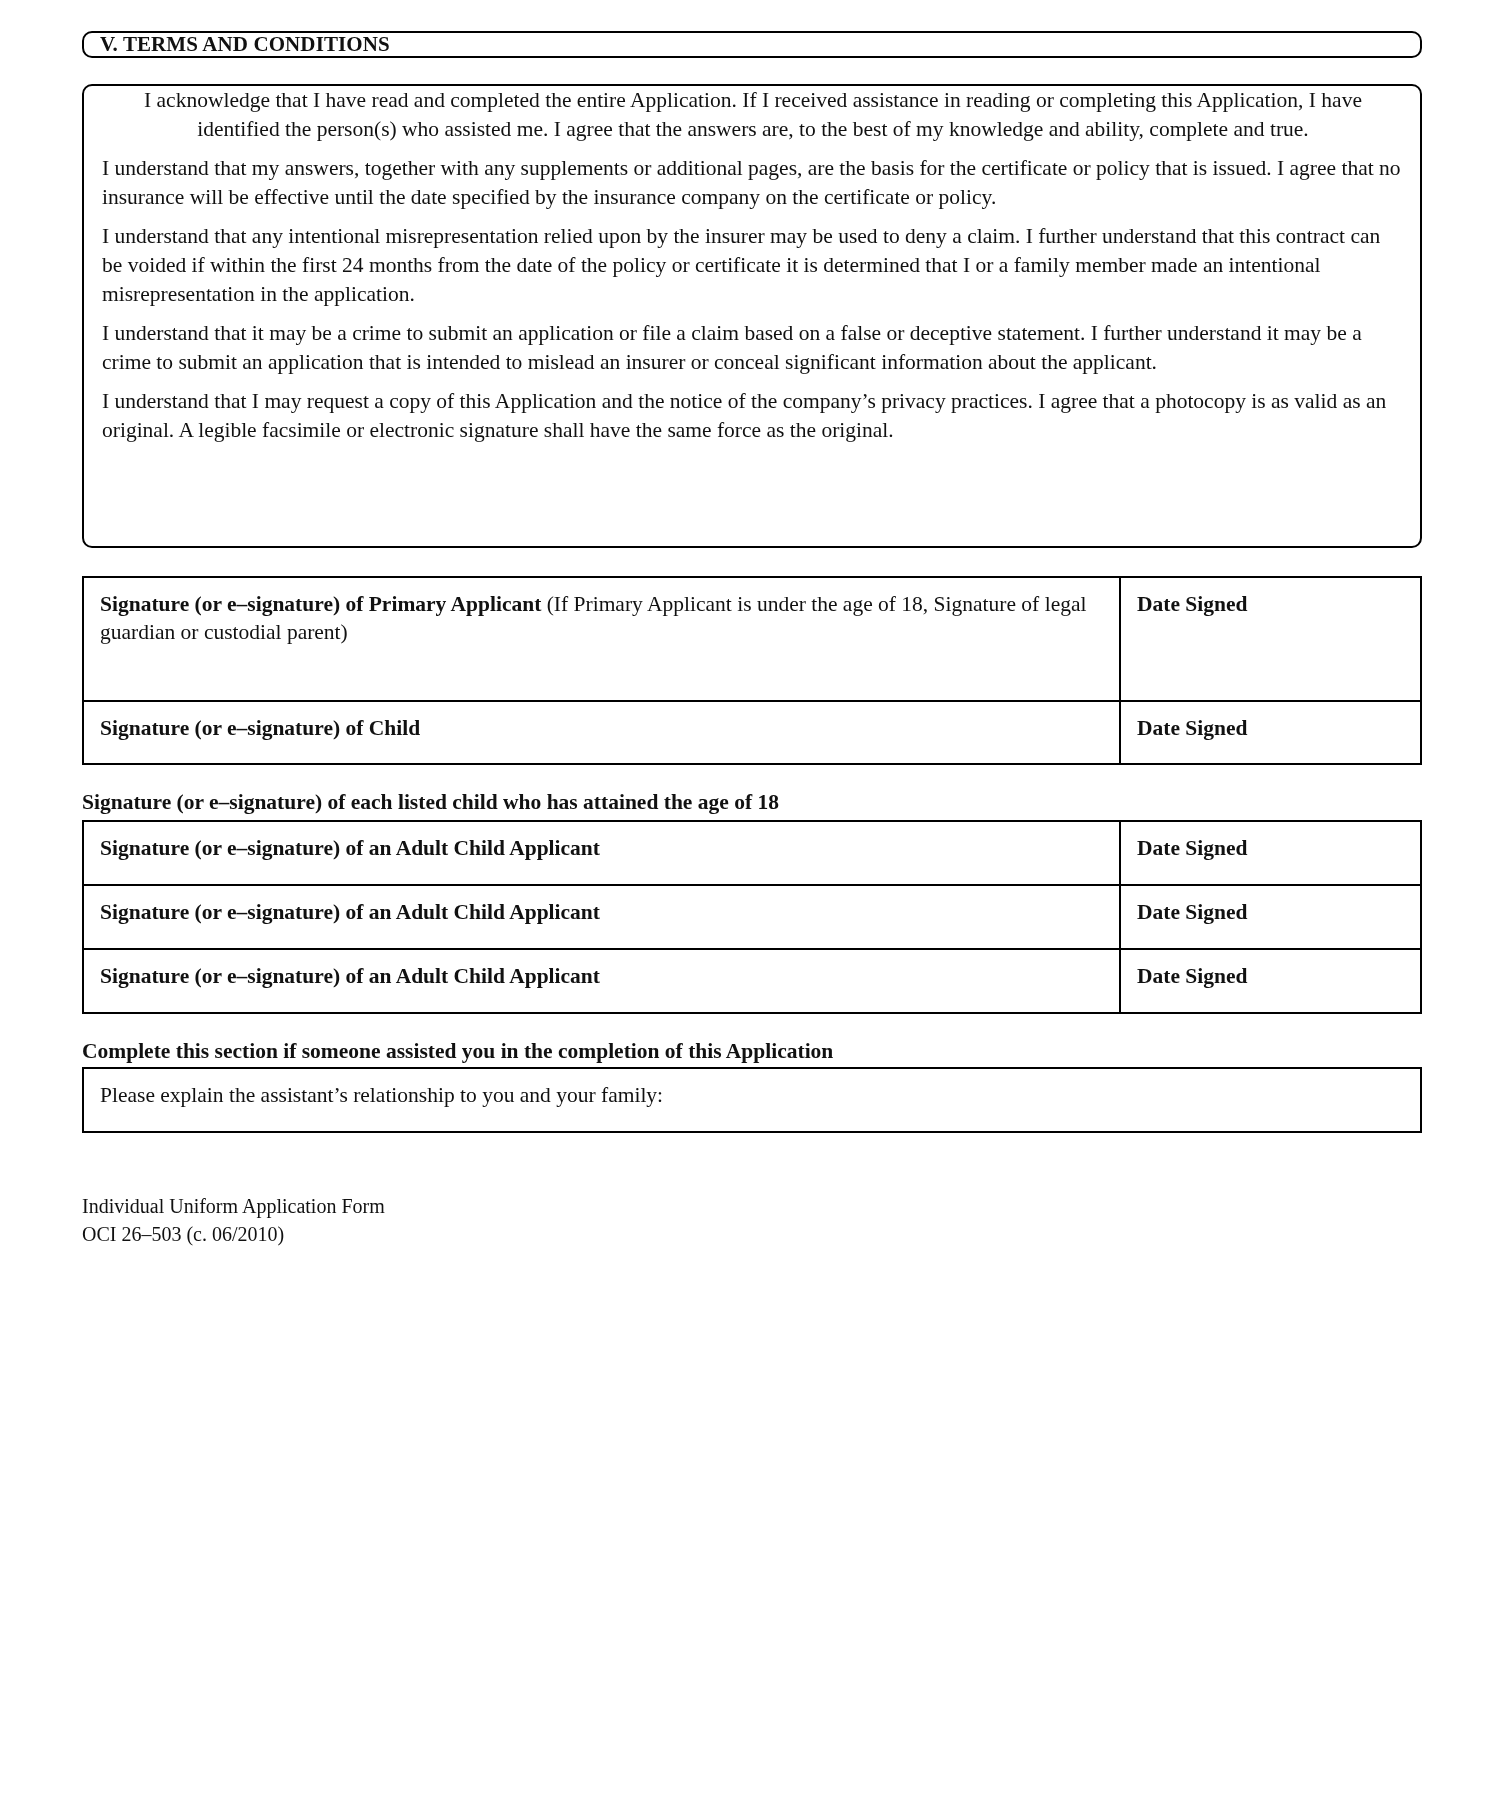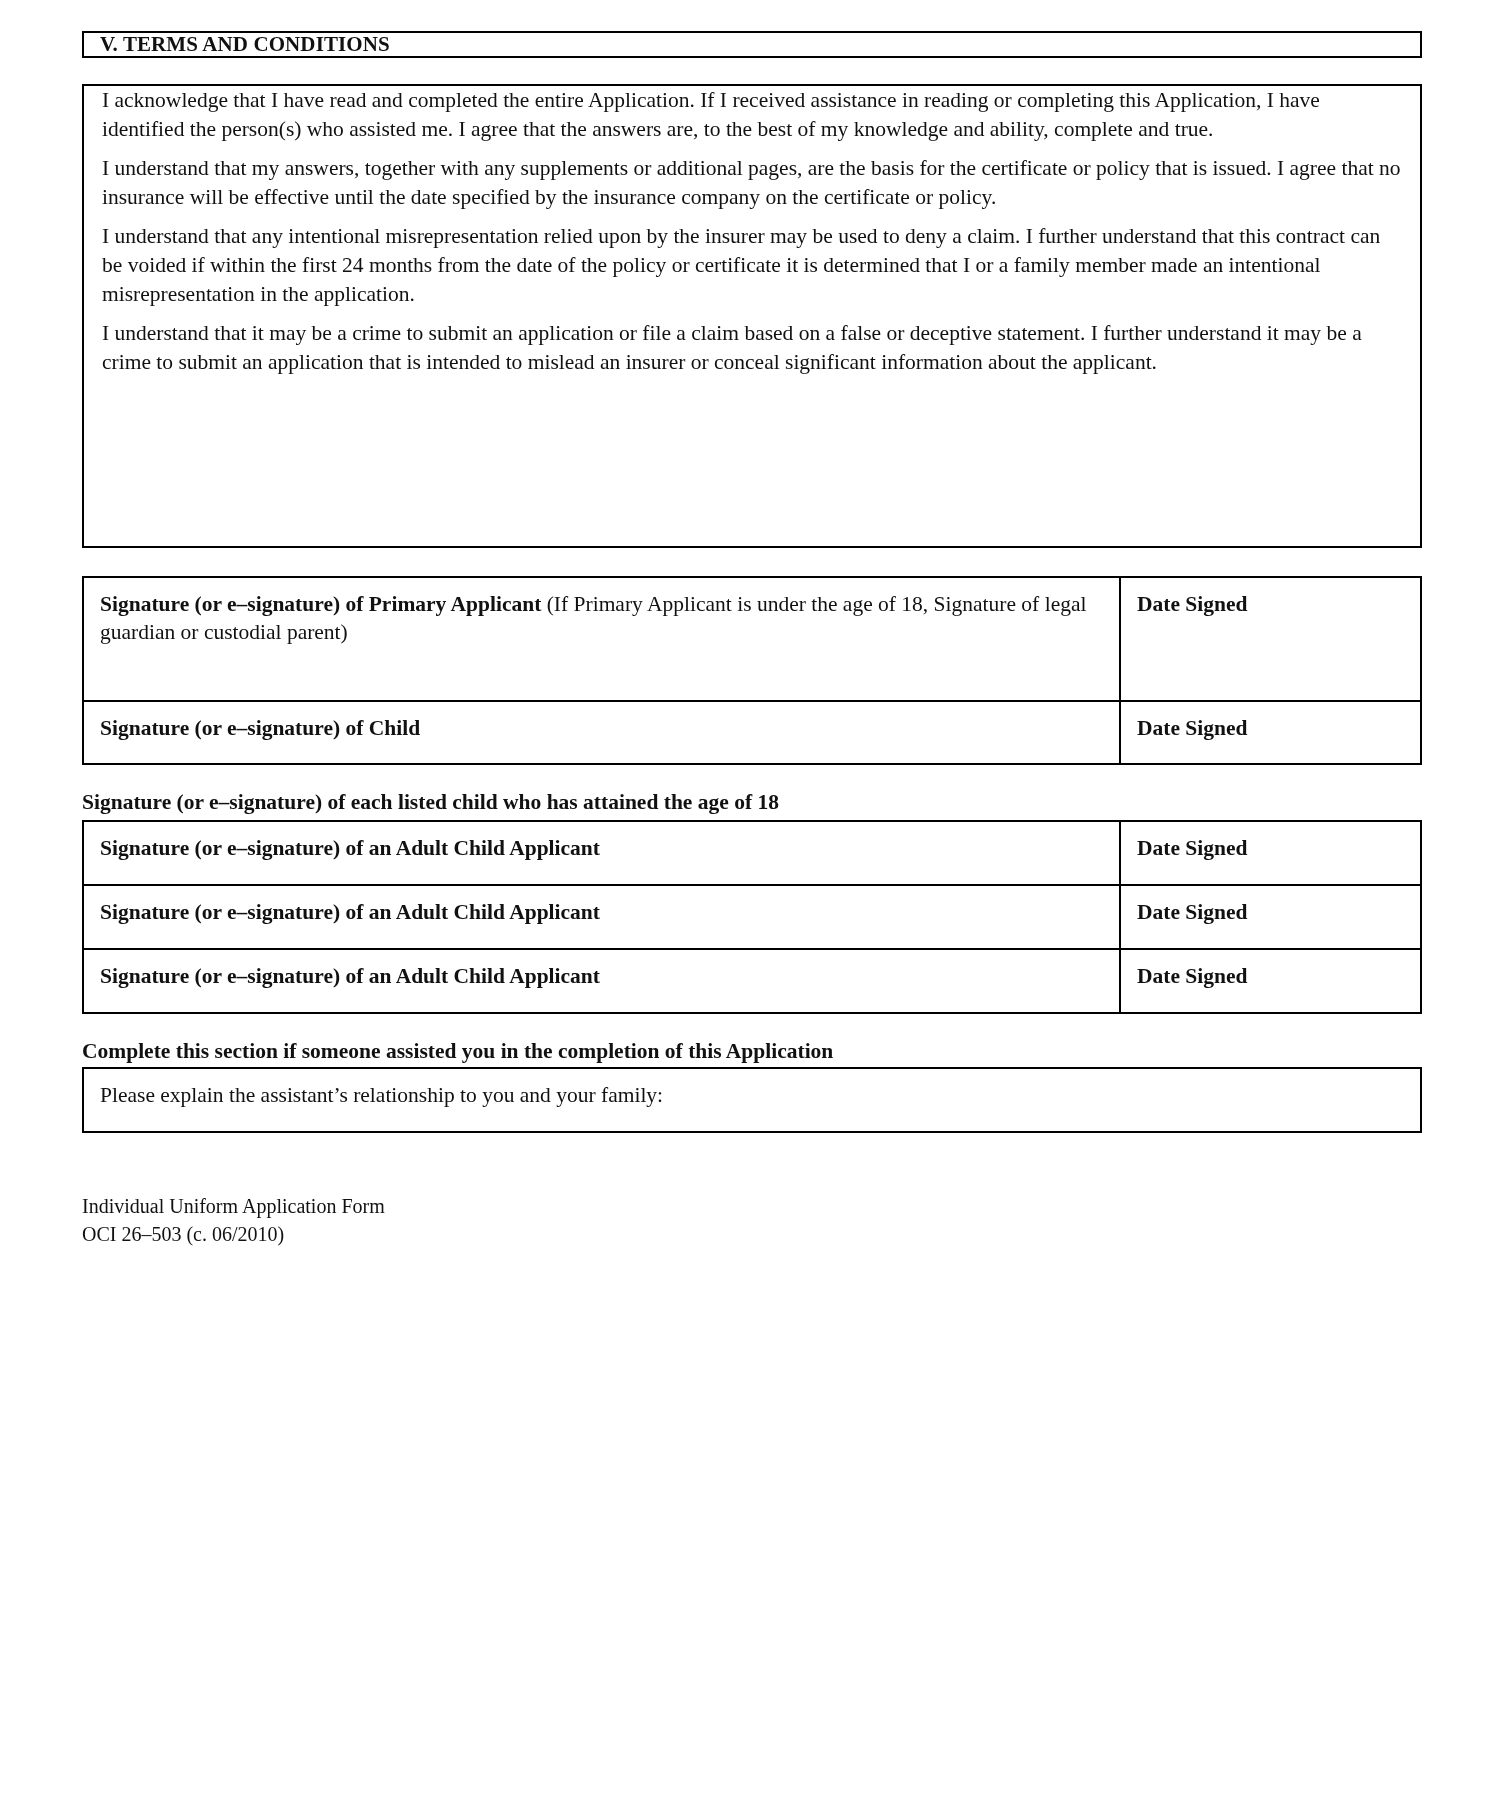--- a/index.html
+++ b/index.html
@@ -1,35 +1,35 @@
 <!DOCTYPE html>
 <html><head>
   <meta charset="utf-8">
   <style>
     html, body { margin: 0; padding: 0; background: #ffffff; }
     body {
       width: 1500px; height: 1819px; position: relative; overflow: hidden;
       font-family: "Liberation Serif", "DejaVu Serif", serif;
       color: #111111;
     }
-    .abs { position: absolute; box-sizing: border-box; }
+    .abs { position: absolute; box-sizing: border-box; border-radius: 10px; }
     .section-header {
       left: 82px; top: 31px; width: 1340px; height: 27px;
       border: 2px solid #000;
       font-weight: bold; font-size: 21px; line-height: 22px;
       padding-left: 16px; letter-spacing: 0.1px;
     }
     .terms-box {
       left: 82px; top: 84px; width: 1340px; height: 464px;
       border: 2px solid #000;
       padding: 0 16px 0 18px;
       font-size: 21.5px; line-height: 29px;
     }
     .terms-box p { margin: 0 0 10px 0; }
-    .terms-box p:first-child { margin-top: 0; }
+    .terms-box p:first-child { margin-top: 0; text-align: center; }
 
     table.sig {
       position: absolute; left: 82px; width: 1340px;
       border-collapse: collapse; table-layout: fixed;
     }
     table.sig td {
       border: 2px solid #000; vertical-align: top;
       font-size: 21.5px; line-height: 28px;
       padding: 12px 0 0 16px; box-sizing: border-box;
     }
@@ -48,20 +48,21 @@
 
 <div class="abs section-header">
   <span>V.  TERMS AND CONDITIONS</span>
 </div>
 
 <div class="abs terms-box">
   <p>I acknowledge that I have read and completed the entire Application.  If I received assistance in reading or completing this Application, I have identified the person(s) who assisted me.  I agree that the answers are, to the best of my knowledge and ability, complete and true.</p>
   <p>I understand that my answers, together with any supplements or additional pages, are the basis for the certificate or policy that is issued.  I agree that no insurance will be effective until the date specified by the insurance company on the certificate or policy.</p>
   <p>I understand that any intentional misrepresentation relied upon by the insurer may be used to deny a claim.  I further understand that this contract can be voided if within the first 24 months from the date of the policy or certificate it is determined that I or a family member made an intentional misrepresentation in the application.</p>
   <p>I understand that it may be a crime to submit an application or file a claim based on a false or deceptive statement.  I further understand it may be a crime to submit an application that is intended to mislead an insurer or conceal significant information about the applicant.</p>
+  <p>I understand that I may request a copy of this Application and the notice of the company’s privacy practices.  I agree that a photocopy is as valid as an original.  A legible facsimile or electronic signature shall have the same force as the original.</p>
 </div>
 
 <table class="sig" style="top:576px;">
   <tbody>
       <tr style="height:124px;">
     <td>
       <span class="b">Signature (or e–signature) of Primary Applicant</span><span> (If Primary Applicant is under the age of 18, Signature of legal guardian or custodial parent)</span>
     </td>
     <td class="date b">
       <span>Date Signed</span>

